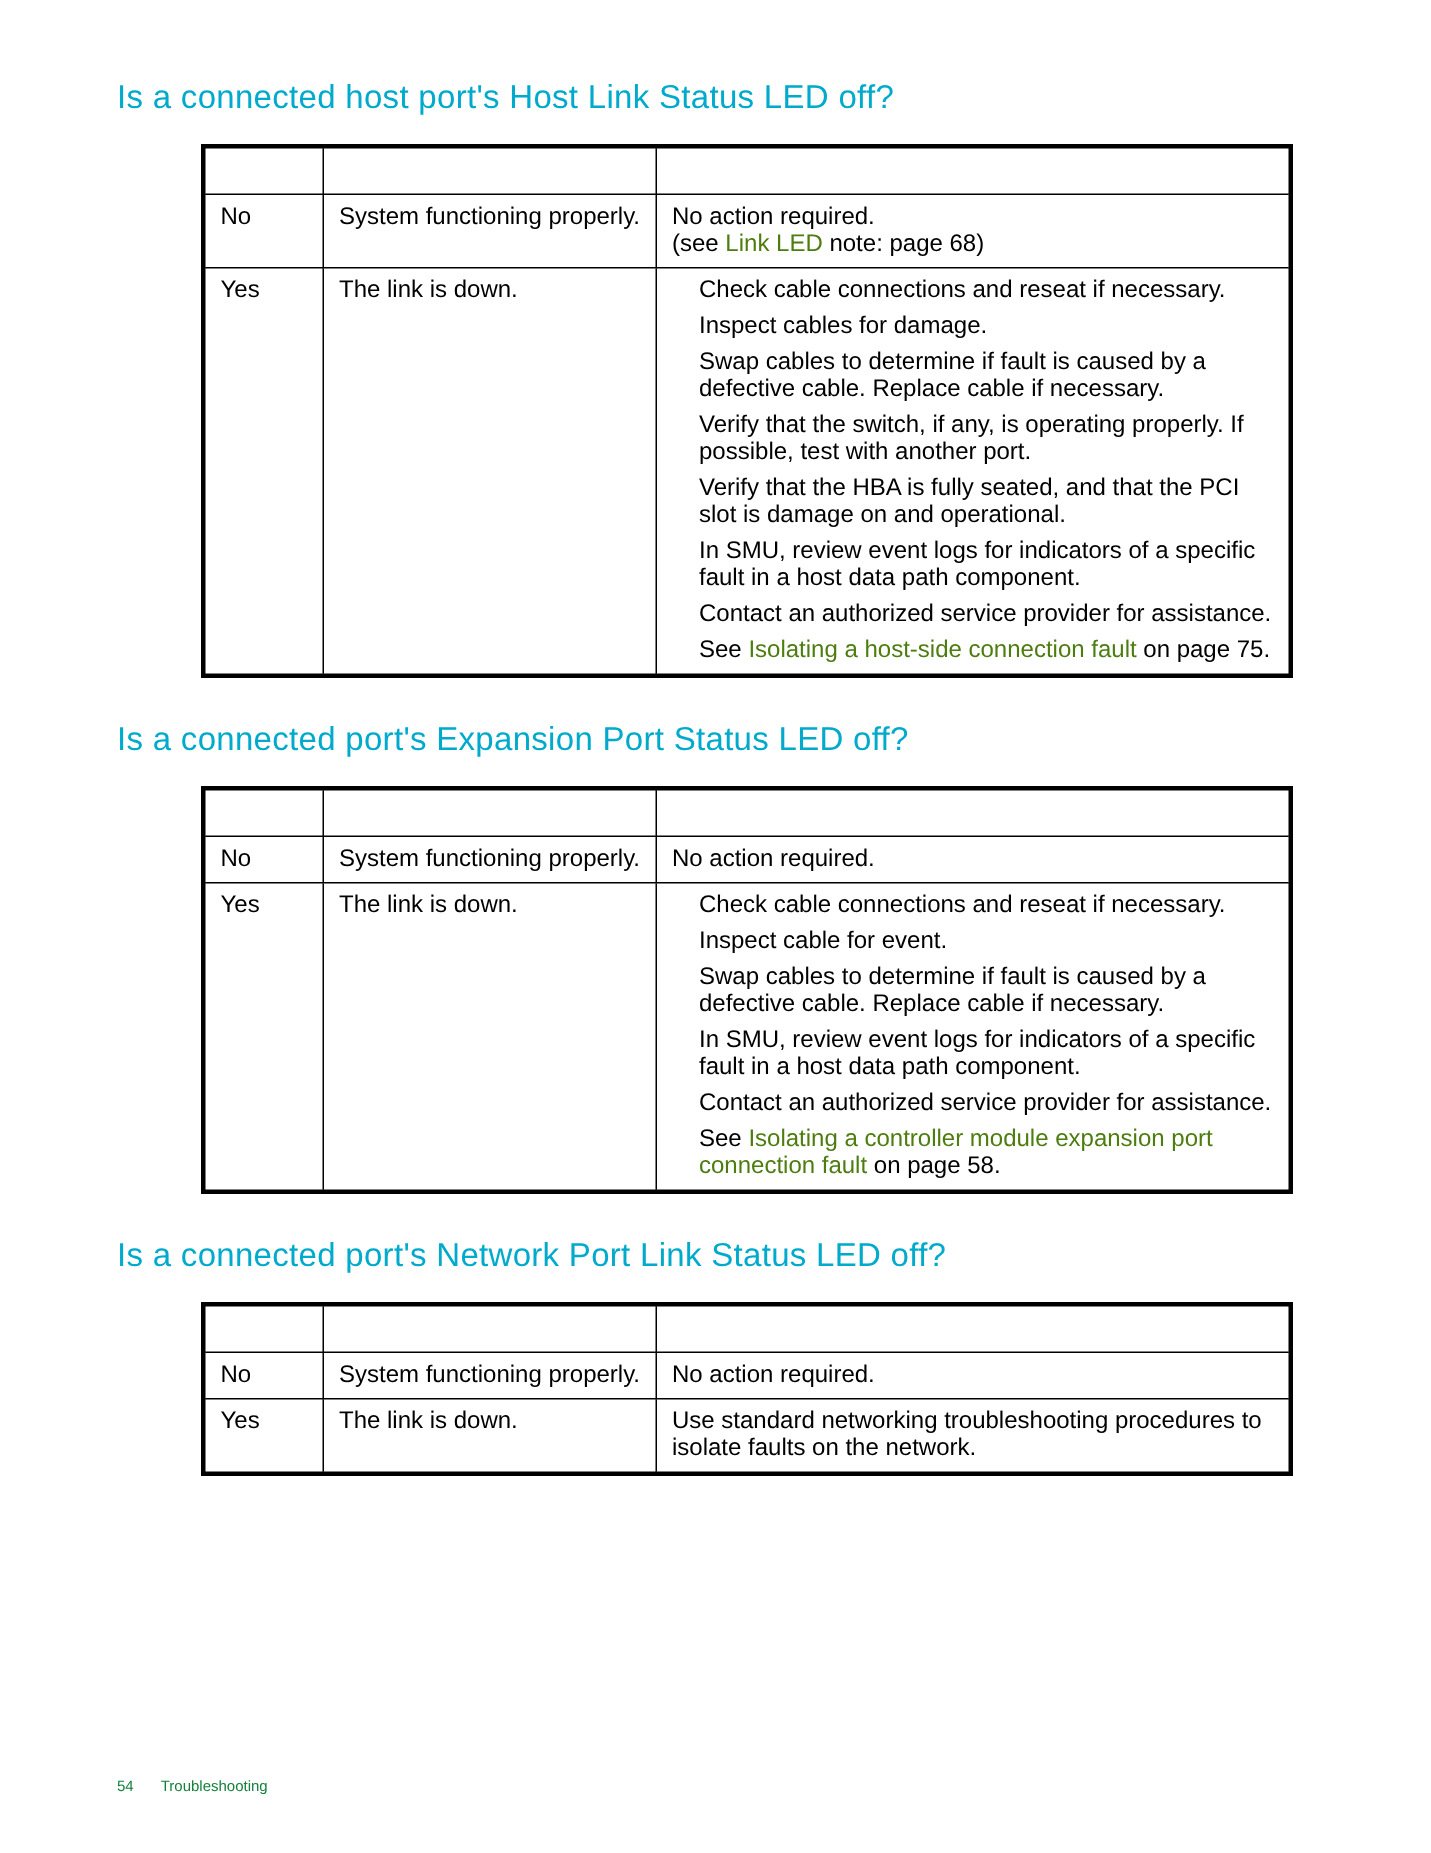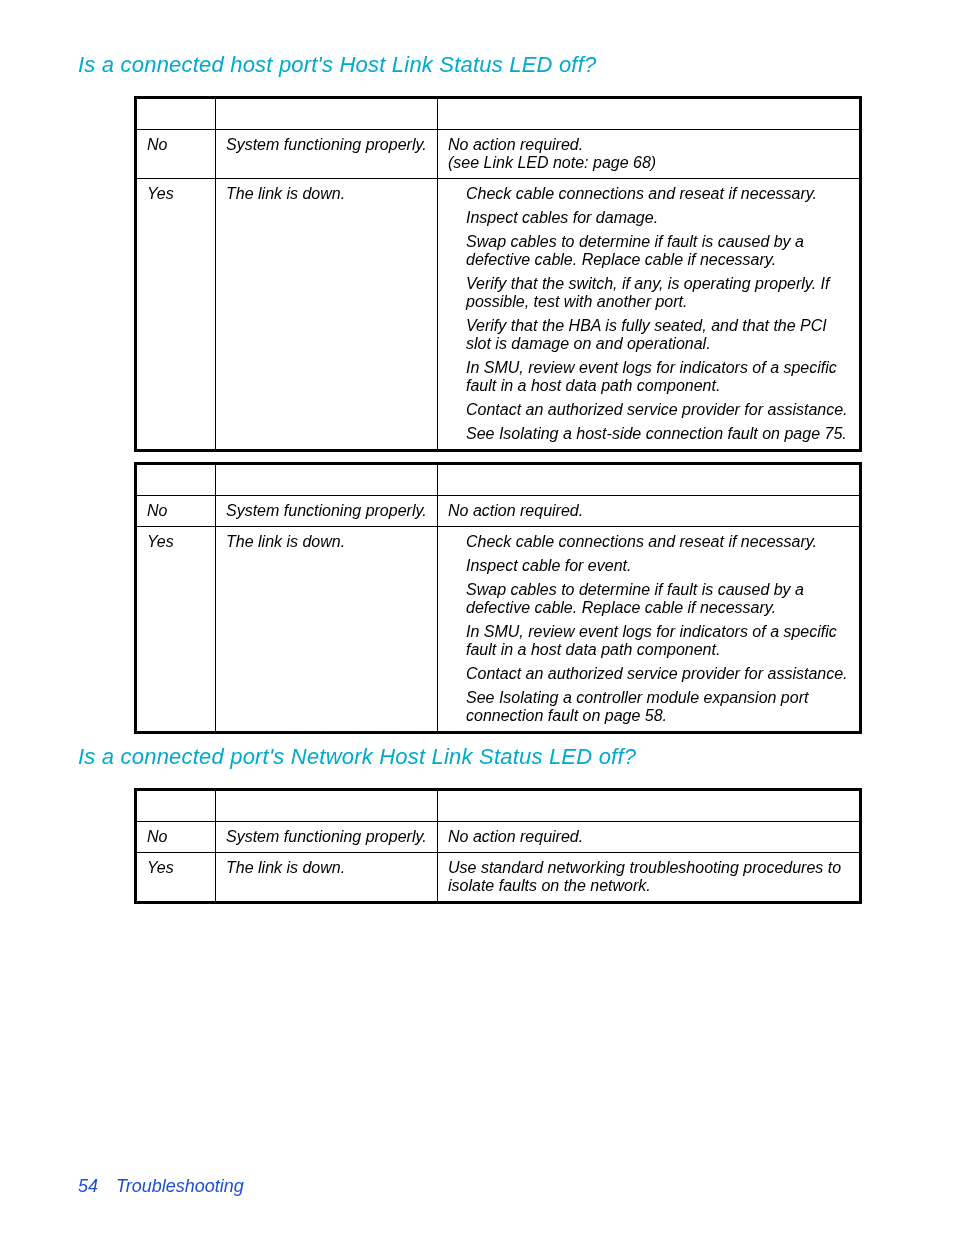--- a/index.html
+++ b/index.html
@@ -11,35 +11,34 @@
     font-family: "Futura", "Century Gothic", "Trebuchet MS", Arial, sans-serif;
     font-weight: 300;
     color: #000;
   }
   .page {
     box-sizing: border-box;
     width: 802px;
     min-height: 1235px;
     padding: 52px 92px 40px 78px;
     position: relative;
-    font-style: italic;
   }
   h2.section-heading {
     color: #00aacc;
     font-weight: 400;
     font-size: 22px;
     margin: 0 0 18px 0;
     letter-spacing: 0.2px;
   }
   h2.section-heading + table { margin-top: 14px; }
 
   table.troubleshoot {
     border-collapse: collapse;
     width: 728px;
-    margin: 0 0 10px 56px;
+    margin: 0 0 28px 56px;
     border: 3px solid #000;
     table-layout: fixed;
   }
   table.troubleshoot col.c1 { width: 80px; }
   table.troubleshoot col.c2 { width: 222px; }
   table.troubleshoot col.c3 { width: auto; }
 
   table.troubleshoot th,
   table.troubleshoot td {
     border: 1px solid #000;
@@ -57,29 +56,29 @@
     margin: 0;
     padding: 0 0 0 18px;
     list-style: none;
   }
   .action-list li {
     margin: 0 0 6px 0;
     padding: 0;
   }
   .action-list li:last-child { margin-bottom: 0; }
   a.xref {
-    color: #000000;
+    color: #4d7c0f;
     text-decoration: none;
   }
   .footer {
     position: absolute;
     bottom: 38px;
     left: 78px;
-    font-size: 18px;
-    color: #1d4ed8;
+    font-size: 10px;
+    color: #15803d;
   }
   .footer .pnum { margin-right: 18px; }
 </style>
 </head>
 <body>
 
 <div class="page">
 
   <h2 class="section-heading">Is a connected host port's Host Link Status LED off?</h2>
   <table class="troubleshoot">
@@ -118,20 +117,21 @@
             <li>Contact an authorized service provider for assistance.</li>
             <li>
               <span>See </span><a class="xref" href="#">Isolating a host-side connection fault</a><span> on page 75.</span>
             </li>
           </ul>
         </td>
       </tr>
     </tbody>
   </table>
 
+  <h2 class="section-heading">Is a connected port's Expansion Port Status LED off?</h2>
   <table class="troubleshoot">
     <colgroup>
         <col class="c1">
         <col class="c2">
         <col class="c3">
       </colgroup>
     <thead>
         <tr>
           <th></th>
           <th></th>
@@ -156,21 +156,21 @@
             <li>Contact an authorized service provider for assistance.</li>
             <li>
               <span>See </span><a class="xref" href="#">Isolating a controller module expansion port connection fault</a><span> on page 58.</span>
             </li>
           </ul>
         </td>
       </tr>
     </tbody>
   </table>
 
-  <h2 class="section-heading">Is a connected port's Network Host Link Status LED off?</h2>
+  <h2 class="section-heading">Is a connected port's Network Port Link Status LED off?</h2>
   <table class="troubleshoot">
     <colgroup>
         <col class="c1">
         <col class="c2">
         <col class="c3">
       </colgroup>
     <thead>
         <tr>
           <th></th>
           <th></th>

